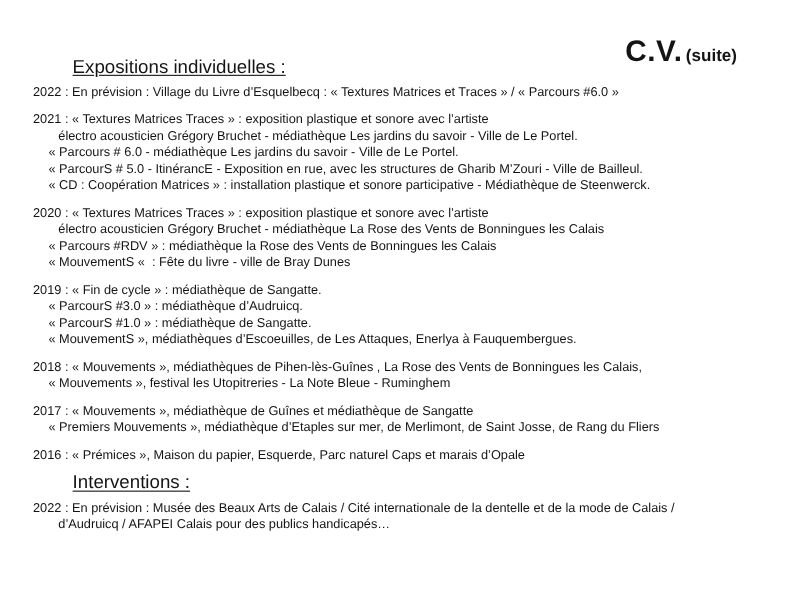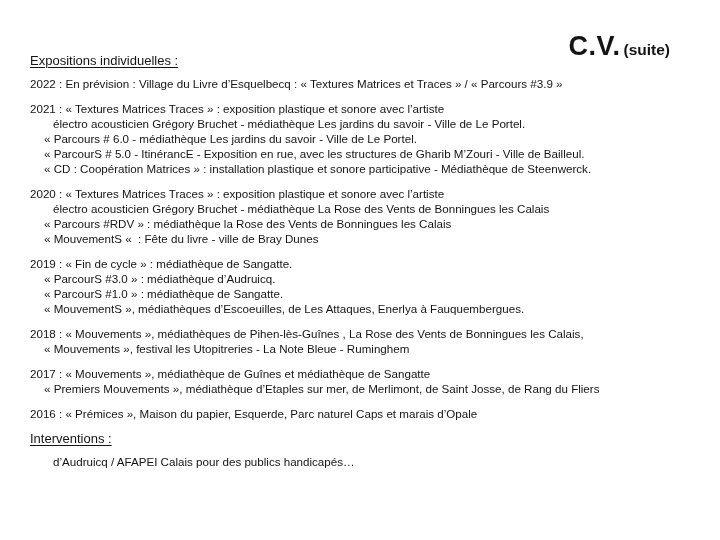--- a/index.html
+++ b/index.html
@@ -28,26 +28,27 @@
     font-size: 27px;
     font-weight: bold;
     letter-spacing: 0.5px;
   }
   .cv-small {
     font-size: 15.5px;
     font-weight: bold;
     margin-left: 3px;
   }
   .section-heading {
-    font-size: 13px;
+    font-size: 17px;
     line-height: 15px;
     text-decoration: underline;
     text-underline-offset: 2px;
     margin-bottom: 8px;
     white-space: pre;
+    margin-left: 36px;
   }
   .section + .section .section-heading { margin-top: 3px; }
   .entry { margin-bottom: 10px; }
   .line {
     font-size: 11.6px;
     line-height: 15px;
     white-space: pre;
   }
   .indent-1 { padding-left: 14px; }
   .indent-2 { padding-left: 23px; }
@@ -56,21 +57,21 @@
 <body>
 
 <div class="page">
   <div class="cv-title">
     <span class="cv-big">C.V.</span><span class="cv-small">(suite)</span>
   </div>
   <div id="content">
       <div class="section">
         <div class="section-heading">Expositions individuelles :</div>
         <div class="entry">
-          <div class="line indent-0">2022 : En prévision : Village du Livre d’Esquelbecq : « Textures Matrices et Traces » / « Parcours #3.9 »</div>
+          <div class="line indent-0">2022 : En prévision : Village du Livre d’Esquelbecq : « Textures Matrices et Traces » / « Parcours #6.0 »</div>
         </div>
         <div class="entry">
           <div class="line indent-0">2021 : « Textures Matrices Traces » : exposition plastique et sonore avec l’artiste</div>
           <div class="line indent-2">électro acousticien Grégory Bruchet - médiathèque Les jardins du savoir - Ville de Le Portel.</div>
           <div class="line indent-1">« Parcours # 6.0 - médiathèque Les jardins du savoir - Ville de Le Portel.</div>
           <div class="line indent-1">« ParcourS # 5.0 - ItinérancE - Exposition en rue, avec les structures de Gharib M’Zouri - Ville de Bailleul.</div>
           <div class="line indent-1">« CD : Coopération Matrices » : installation plastique et sonore participative - Médiathèque de Steenwerck.</div>
         </div>
         <div class="entry">
           <div class="line indent-0">2020 : « Textures Matrices Traces » : exposition plastique et sonore avec l’artiste</div>
@@ -92,17 +93,18 @@
           <div class="line indent-0">2017 : « Mouvements », médiathèque de Guînes et médiathèque de Sangatte</div>
           <div class="line indent-1">« Premiers Mouvements », médiathèque d’Etaples sur mer, de Merlimont, de Saint Josse, de Rang du Fliers</div>
         </div>
         <div class="entry">
           <div class="line indent-0">2016 : « Prémices », Maison du papier, Esquerde, Parc naturel Caps et marais d’Opale</div>
         </div>
       </div>
       <div class="section">
         <div class="section-heading">Interventions :</div>
         <div class="entry">
+          <div class="line indent-0">2022 : En prévision : Musée des Beaux Arts de Calais / Cité internationale de la dentelle et de la mode de Calais /</div>
           <div class="line indent-2">d’Audruicq / AFAPEI Calais pour des publics handicapés…</div>
         </div>
       </div>
     </div>
 </div>
 
 </body></html>

